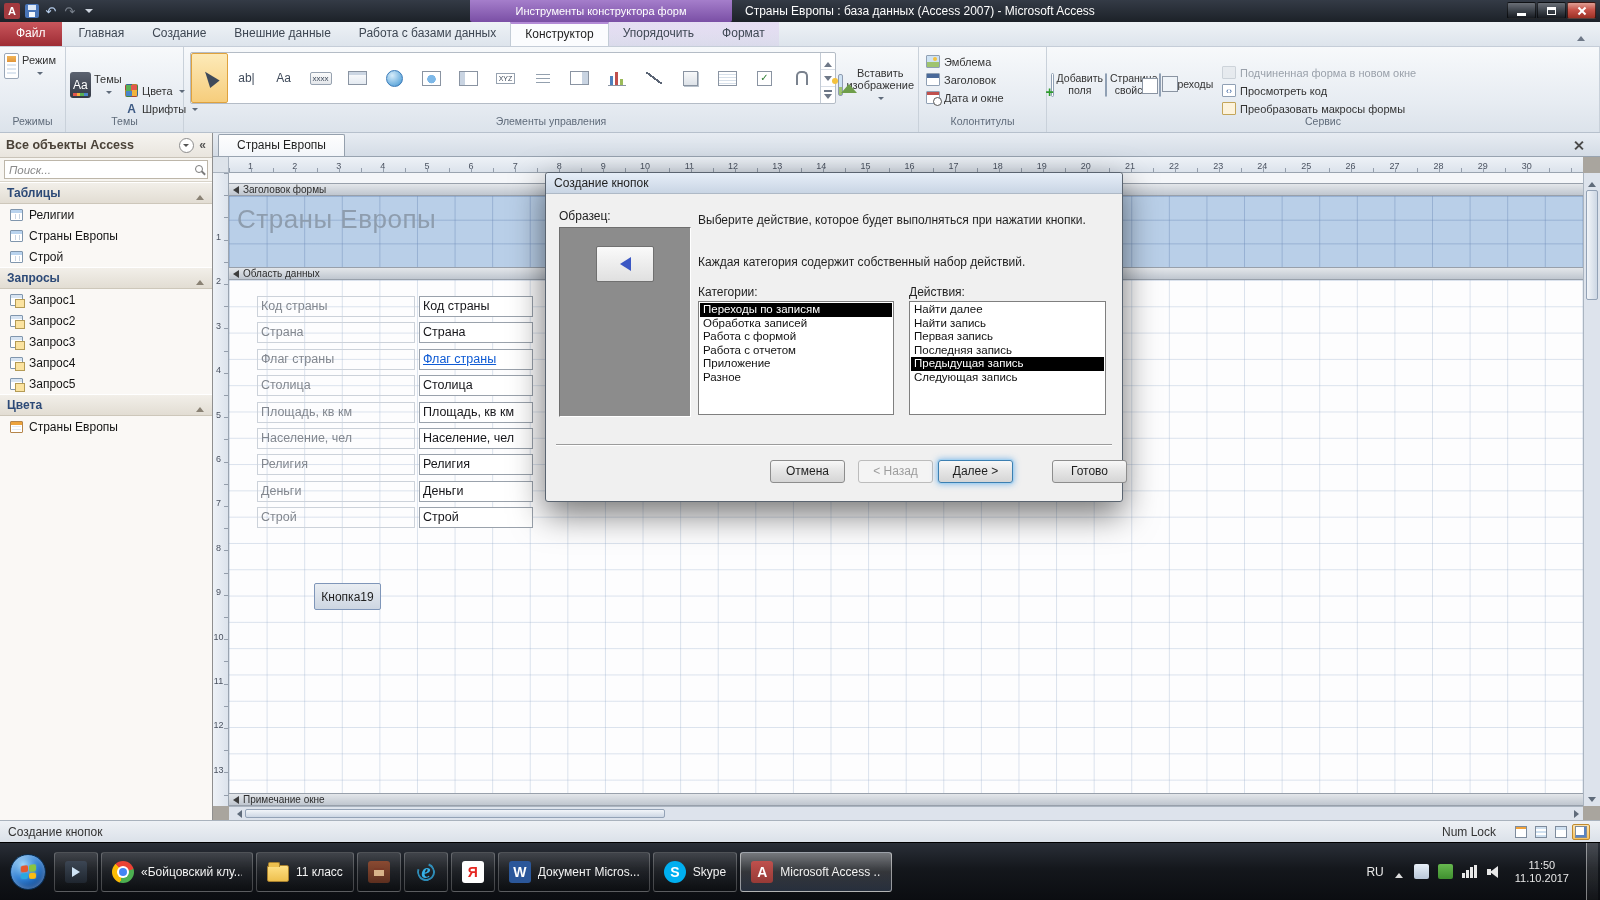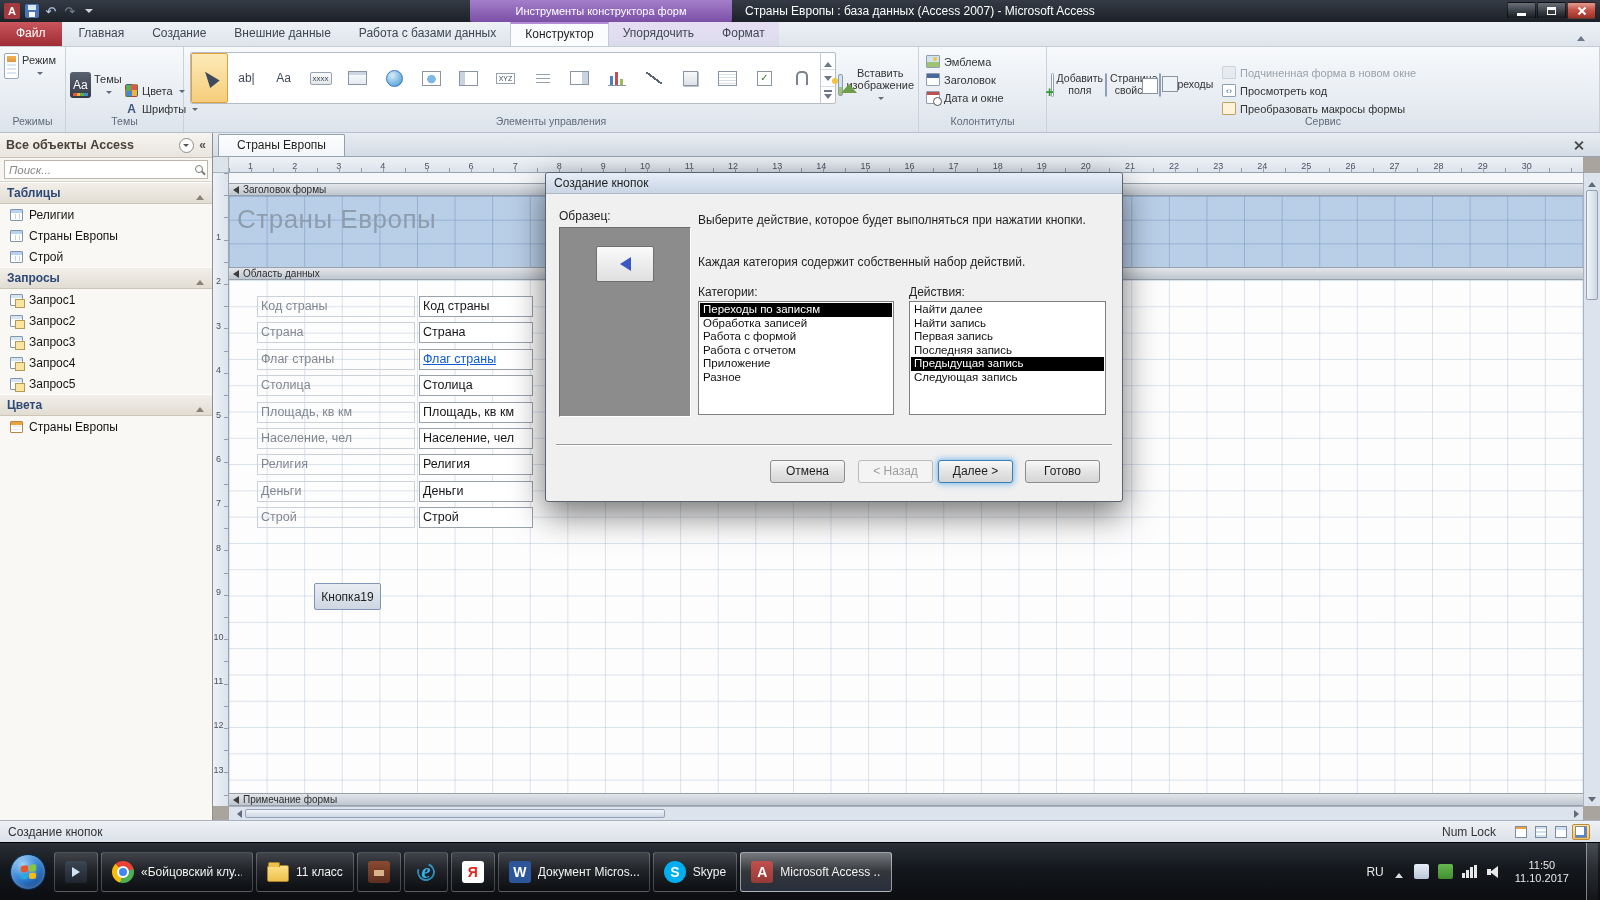--- a/index.html
+++ b/index.html
@@ -203,21 +203,21 @@
 .listbox{position:absolute;top:128px;height:114px;background:#fff;border:1px solid #7f7f7f;padding:1px;overflow:hidden}
 .lb1{left:152px;width:196px}
 .lb2{left:363px;width:197px}
 .lst-item{height:13.5px;line-height:13.5px;font-size:11.5px;padding-left:3px;color:#111;white-space:nowrap}
 .lst-item.sel{background:#000;color:#fff}
 .dlg-sep{position:absolute;left:10px;right:10px;top:271px;border-top:1px solid #9b9b9b;border-bottom:1px solid #fff}
 .dlg-btn{position:absolute;top:287px;width:75px;height:23px;line-height:21px;text-align:center;font-size:12px;background:linear-gradient(#f8f8f8,#e6e6e6 45%,#d5d5d5);border:1px solid #8d8d8d;border-radius:3px;color:#1f1f1f}
 .dlg-btns div:nth-of-type(1){left:224px}
 .dlg-btns div:nth-of-type(2){left:312px}
 .dlg-btns div:nth-of-type(3){left:392px}
-.dlg-btns div:nth-of-type(4){left:479px}
+.dlg-btns div:nth-of-type(4){left:506px}
 .dlg-btn.disabled{color:#9d9d9d;background:#f4f4f4;border-color:#bcbcbc}
 .dlg-btn.def{border-color:#3c7fb1;box-shadow:0 0 0 1px #a8d2f0,0 0 6px 1px rgba(80,160,230,.7)}
 
 
 .statusbar{position:absolute;left:0;top:820px;width:1600px;height:22px;background:linear-gradient(#eef1f5,#dbe1e9);border-top:1px solid #a9b2bd;display:flex;align-items:center;font-size:12px;color:#333}
 .sb-left{padding-left:8px}
 .sb-right{margin-left:auto;display:flex;align-items:center;gap:16px;padding-right:10px}
 .viewbtns{display:flex;gap:2px}
 .vb{width:18px;height:16px;display:flex;align-items:center;justify-content:center;border:1px solid transparent}
 .vb.active{background:linear-gradient(#fde3ae,#f6c25d);border-color:#c08a2e;border-radius:2px}
@@ -601,21 +601,21 @@
 
               <div class="field-row" style="top: 227.2px;">
                 <div class="fld-label">Строй</div>
                 <div class="fld-box">Строй</div>
               </div>
             </div>
           <div class="wiz-btn">Кнопка19</div>
         </div>
         <div class="secbar sb3">
             <i class="sec-ic"></i>
-            <span>Примечание формы</span>
+            <span>Примечание окне</span>
           </div>
       </div>
       <div class="vscroll">
         <span class="sc-up"></span>
         <span class="vthumb"></span>
         <span class="sc-down"></span>
       </div>
       <div class="hscroll">
         <span class="sc-left"></span>
         <span class="hthumb"></span>

